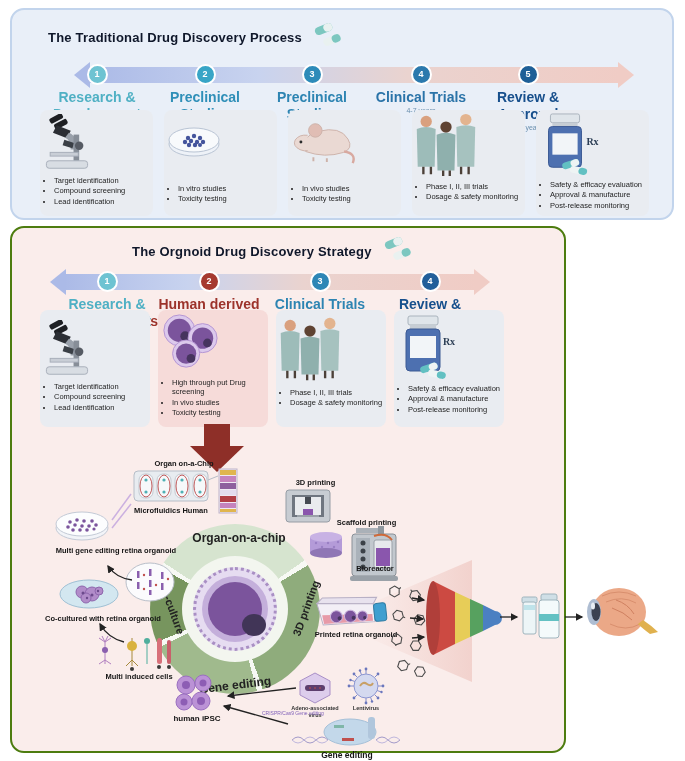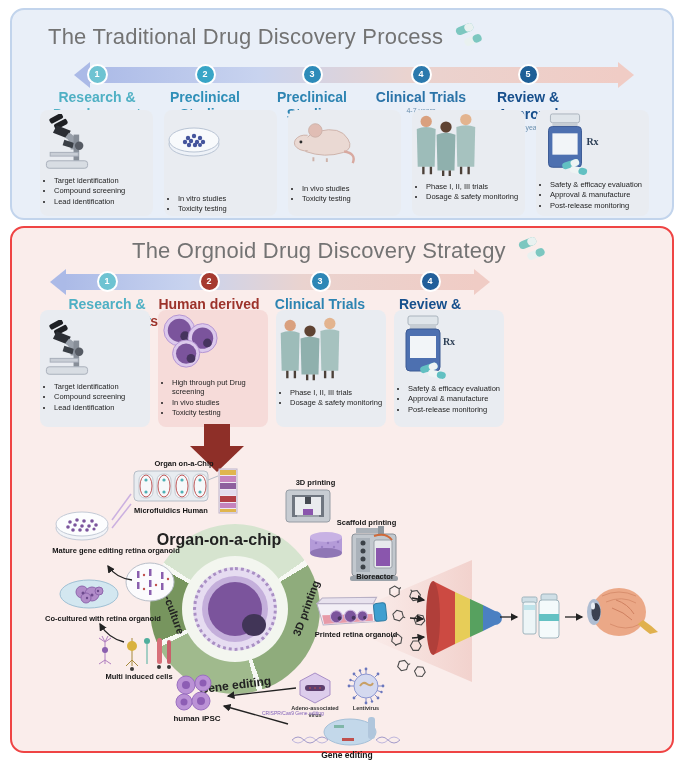--- a/index.html
+++ b/index.html
@@ -1,22 +1,22 @@
 <!DOCTYPE html>
 <html><head>
 <meta charset="utf-8">
 <style>
   html,body{margin:0;padding:0}
   body{width:685px;height:761px;position:relative;background:#fff;
        font-family:"Liberation Sans",sans-serif;color:#1a1a1a;overflow:hidden}
   .panel{position:absolute;border-radius:14px;box-sizing:border-box}
   #panel1{left:10px;top:8px;width:664px;height:212px;background:#e9eff8;border:2px solid #c2d4ec}
-  #panel2{left:10px;top:226px;width:664px;height:527px;background:#faedeb;border:2px solid #ef4444}
+  #panel2{left:10px;top:226px;width:556px;height:527px;background:#faedeb;border:2px solid #4d7c0f}
   .title-row{position:absolute;display:flex;align-items:center;gap:10px}
-  .title{font-size:22px;font-weight:normal;color:#737373;letter-spacing:.2px;white-space:nowrap}
+  .title{font-size:13px;font-weight:bold;color:#0f172a;letter-spacing:.2px;white-space:nowrap}
   .arrow-band{position:absolute;height:16px}
   .arrow-band .bar{position:absolute;left:14px;right:14px;top:0;height:16px}
   .ah{position:absolute;width:0;height:0;border-top:13px solid transparent;border-bottom:13px solid transparent;top:-5px}
   .ah-l{left:0;border-right:16px solid #abbae7}
   .ah-r{right:0;border-left:16px solid #f0ccc5}
   .step{position:absolute;width:120px;text-align:center}
   .step-circle{width:17px;height:17px;border-radius:50%;margin:0 auto;color:#fff;font-size:9px;
     font-weight:bold;line-height:17px;text-align:center;border:2px solid #fff;box-sizing:content-box}
   .step-label{font-size:14px;font-weight:bold;margin-top:4px;line-height:1.2}
   .step-sub{font-size:7px;color:#6a8fae;margin-top:1px}
@@ -136,21 +136,21 @@
           <circle cx="21" cy="22" r="2.2"></circle>
             <circle cx="27" cy="21" r="2.2"></circle>
             <circle cx="33" cy="22" r="2.2"></circle>
           <circle cx="39" cy="22" r="2.2"></circle>
             <circle cx="25" cy="25" r="2.2"></circle>
             <circle cx="31" cy="25" r="2.2"></circle>
           <circle cx="36" cy="25" r="2"></circle>
         </g>
       </svg>
     </div>
-    <ul class="bullets" style="margin-top:22px">
+    <ul class="bullets" style="margin-top:12px">
       <li>In vitro studies</li>
       <li>Toxicity testing</li>
     </ul>
   </div>
 
   <div class="card" style="left:276px;top:100px;width:113px;height:106px">
     <div class="card-icon" style="align-items:center">
       <svg width="70" height="48" viewBox="0 0 72 50">
         <path d="M18 36 q-5 -17 13 -21 q23 -6 31 8 q6 10 -5 14 q-19 6 -39 -1 z" fill="#ead9d3" stroke="#cdb2a9"></path>
         <path d="M20 19 q-9 -1 -13 5 q-3 6 5 10 q5 2 8 1" fill="#ead9d3" stroke="#cdb2a9"></path>
@@ -342,21 +342,21 @@
 
   <div class="beam"></div>
 
   <div class="ring"></div>
   <div class="ring-hole"></div>
   <div class="organoid-halo">
     <div class="organoid-mid"></div>
       <div class="organoid-core"></div>
       <div class="organoid-blob"></div>
   </div>
-  <div class="ring-lbl" style="left:132px;top:303px;width:150px;font-size:16px">Organ-on-a-chip</div>
+  <div class="ring-lbl" style="left:152px;top:303px;width:150px;font-size:12px">Organ-on-a-chip</div>
   <div class="ring-lbl" style="left:250px;top:374px;width:88px;font-size:11px;transform:rotate(-70deg)">3D printing</div>
   <div class="ring-lbl" style="left:116px;top:374px;width:88px;font-size:11px;transform:rotate(70deg)">Co-culture</div>
   <div class="ring-lbl" style="left:158px;top:450px;width:130px;font-size:12px;transform:rotate(-7deg)">Gene editing</div>
 
   <div class="flowlbl" style="left:112px;top:231px;width:120px">Organ on-a-Chip</div>
   <span style="position:absolute;left:121px;top:241px">
     <svg width="76" height="34" viewBox="0 0 76 34">
       <rect x="1" y="2" width="74" height="30" rx="4" fill="#e8ecf0" stroke="#b7bec8"></rect>
       <g fill="#f6f8fa" stroke="#c3cad2">
         <rect x="6" y="5" width="14" height="24" rx="6"></rect>
@@ -433,21 +433,21 @@
           <circle cx="15" cy="25" r="2.5"></circle>
           <circle cx="15" cy="33" r="2.5"></circle>
           <circle cx="15" cy="41" r="2.5"></circle>
         </g>
       <rect x="26" y="14" width="18" height="28" rx="2" fill="#e7e9ec" stroke="#9aa1a8"></rect>
       <rect x="28" y="22" width="14" height="18" fill="#8a56ad"></rect>
       <path d="M26 10 Q38 6 44 14" stroke="#cf6a3a" fill="none" stroke-width="2"></path>
       <rect x="2" y="50" width="48" height="5" rx="2" fill="#9aa1a8"></rect>
     </svg>
   </span>
-  <div class="flowlbl" style="left:330px;top:344px;width:66px">Bioreactor</div>
+  <div class="flowlbl" style="left:330px;top:336px;width:66px">Bioreactor</div>
 
   <span style="position:absolute;left:300px;top:362px;transform:rotate(-6deg)">
     <svg width="80" height="40" viewBox="0 0 80 40">
       <path d="M12 5 L66 10 L62 16 L6 10 Z" fill="#e8e2ee" stroke="#b8b0c5"></path>
       <path d="M6 10 L62 16 L62 34 L10 32 Z" fill="#f3eff6" stroke="#b8b0c5"></path>
       <path d="M10 22 L60 26 L60 33 L11 31 Z" fill="#e79aa8"></path>
       <g stroke="#cbb4dd">
           <circle cx="24" cy="25" r="6" fill="#7b549c"></circle>
           <circle cx="38" cy="26" r="6" fill="#7b549c"></circle>
           <circle cx="50" cy="27" r="5" fill="#7b549c"></circle>
@@ -538,21 +538,21 @@
           <circle cx="28" cy="20" r="1.8"></circle>
           <circle cx="35" cy="20" r="1.8"></circle>
           <circle cx="42" cy="19" r="1.8"></circle>
         <circle cx="19" cy="24" r="1.8"></circle>
           <circle cx="26" cy="24" r="1.8"></circle>
           <circle cx="33" cy="24" r="1.8"></circle>
           <circle cx="40" cy="23" r="1.6"></circle>
       </g>
     </svg>
   </span>
-  <div class="flowlbl" style="left:40px;top:318px;width:128px">Mature gene editing retina organoid</div>
+  <div class="flowlbl" style="left:40px;top:318px;width:128px">Multi gene editing retina organoid</div>
   <span style="position:absolute;left:112px;top:333px">
     <svg width="52" height="42" viewBox="0 0 52 42">
       <ellipse cx="26" cy="21" rx="24" ry="19" fill="#fbfbfd" stroke="#b9bfc9"></ellipse>
       <g fill="#8a5fae">
         <rect x="13" y="10" width="2.5" height="7"></rect>
           <rect x="13" y="21" width="2.5" height="7"></rect>
         <rect x="25" y="8" width="2.5" height="7"></rect>
           <rect x="25" y="19" width="2.5" height="7"></rect>
           <rect x="25" y="29" width="2.5" height="5"></rect>
         <rect x="37" y="11" width="2.5" height="7"></rect>

